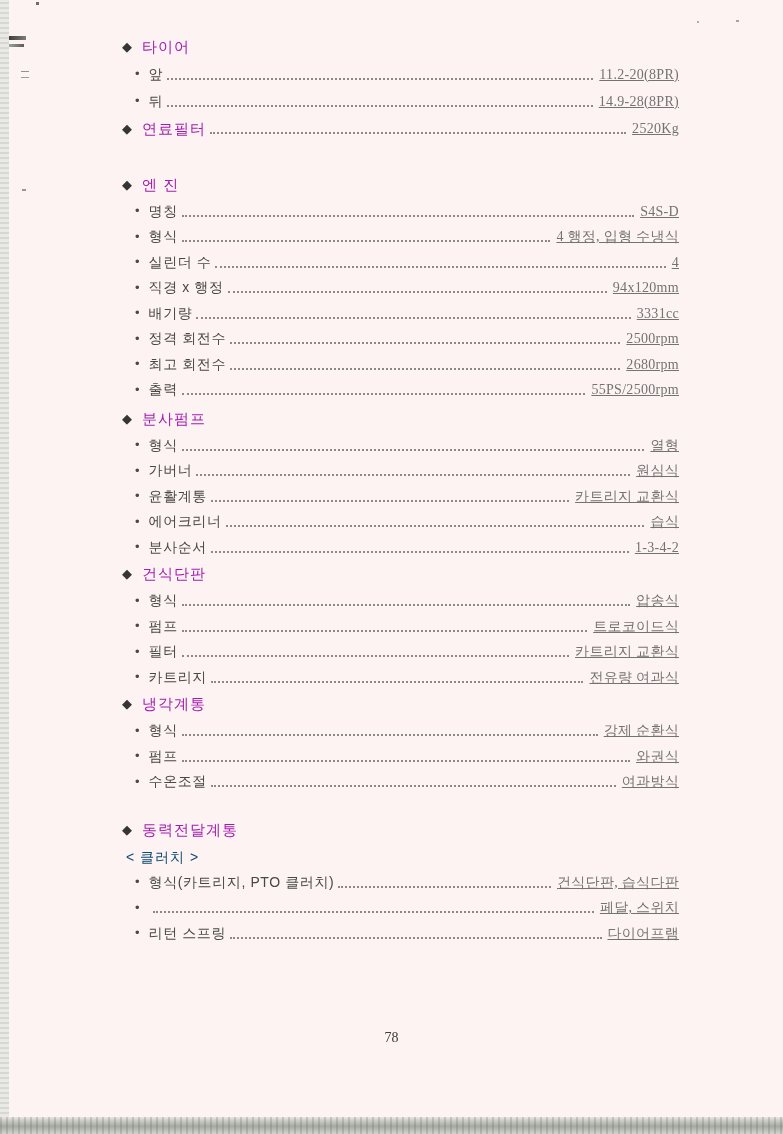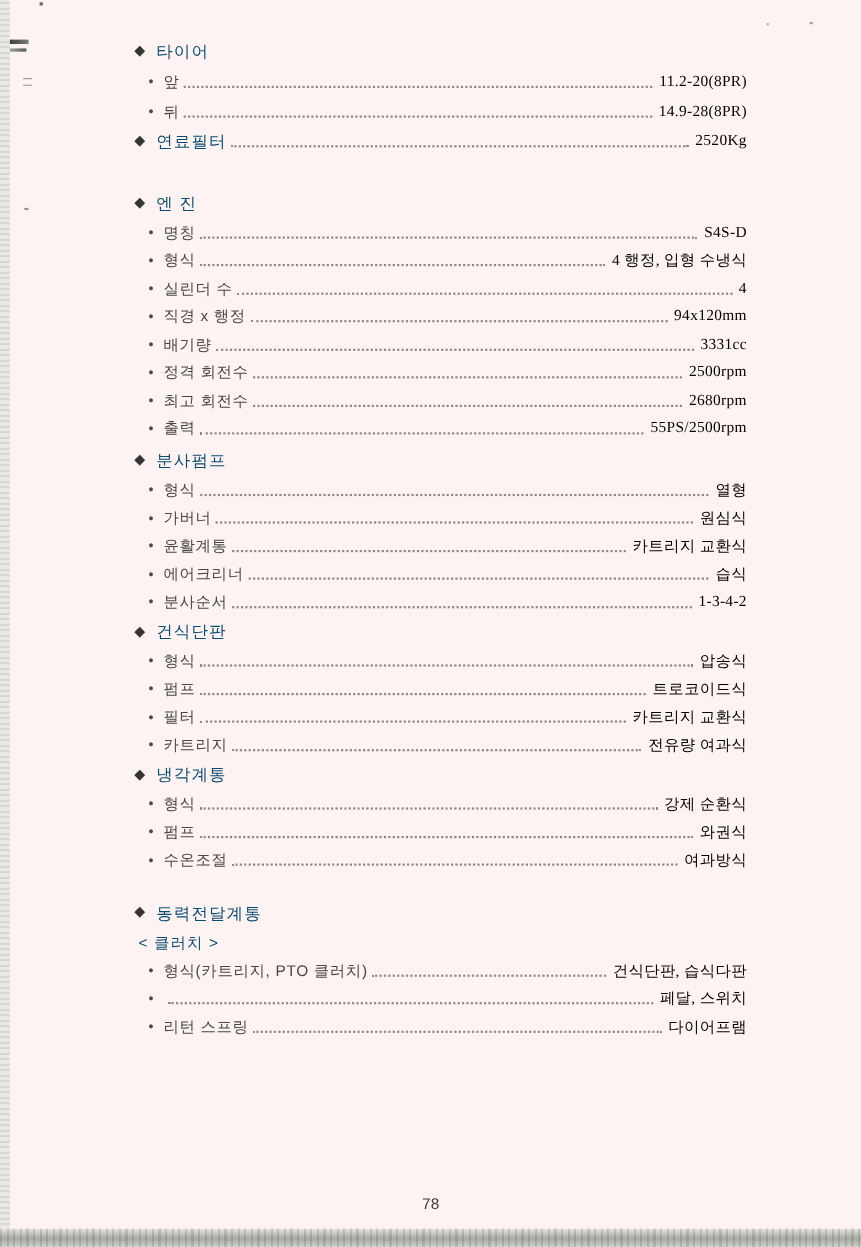--- a/index.html
+++ b/index.html
@@ -33,49 +33,50 @@
   .speck-1 { left: 36px;  top: 2px;   width: 3px; height: 3px; background: #6d6d6d; }
   .speck-2 { left: 22px;  top: 189px; width: 4px; height: 2px; background: #969a94; }
   .speck-3 { left: 736px; top: 20px;  width: 3px; height: 2px; background: #a3a3a0; }
   .speck-4 { left: 697px; top: 21px;  width: 2px; height: 2px; background: #b0b0ac; }
 
   
   .content { position: absolute; left: 122px; top: 33px; width: 557px; }
   .section { margin-top: 0; }
   .section-head { display: flex; align-items: center; height: 28px; }
   .diamond { font-size: 13px; color: #353535; margin-right: 10px; transform: translateY(-1px); }
-  .section-title { font-size: 15px; letter-spacing: 1px; color: #0c4a6e; }
+  .section-title { font-size: 15px; letter-spacing: 1px; color: #a21caf; }
   .subtitle { font-size: 14px; letter-spacing: 1px; color: #0c4a6e; height: 26px; line-height: 26px; padding-left: 4px; }
 
   .rows { }
   .row { display: flex; align-items: center; height: 25.5px; padding-left: 13px; }
   .section-head .leader, .row .leader {
     flex: 1; min-width: 16px; height: 0;
     border-bottom: 2px dotted #8a8a8a;
     margin: 0 6px 0 4px;
     transform: translateY(4px);
   }
   .bullet { font-size: 13px; color: #4a4a4a; margin-right: 9px; transform: translateY(-1px); }
   .label { font-size: 14px; letter-spacing: .6px; color: #474747; white-space: nowrap; }
   .value {
-    font-size: 14px; white-space: nowrap; color: #000000;
+    font-size: 14px; white-space: nowrap; color: #737373;
     font-family: "Liberation Serif", "DejaVu Serif", serif;
     letter-spacing: .3px;
+    text-decoration: underline;
   }
 
   
   .section:nth-of-type(1) .row { height: 27px; }
   .section:nth-of-type(3) { margin-top: 28px; }
   .section:nth-of-type(4) { margin-top: 2px; }
   .section:nth-of-type(7) { margin-top: 21px; }
 
   .page-number {
-    position: absolute; left: 0; right: 0; top: 1086px;
+    position: absolute; left: 0; right: 0; top: 1030px;
     text-align: center; font-size: 14px; color: #3b3b3b;
-    font-family: Liberation Sans, sans-serif;
+    font-family: Liberation Serif, serif;
   }
 </style>
 </head>
 <body>
 
 <div class="page">
   <div class="edge-strip"></div>
   <div class="mark mark-1"></div>
   <div class="mark mark-2"></div>
   <div class="mark mark-3"></div>

